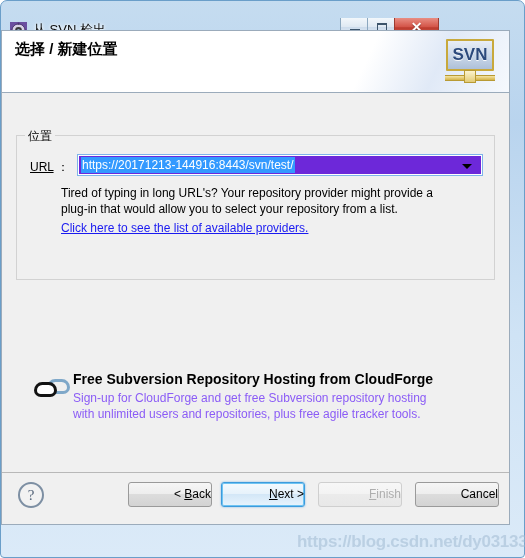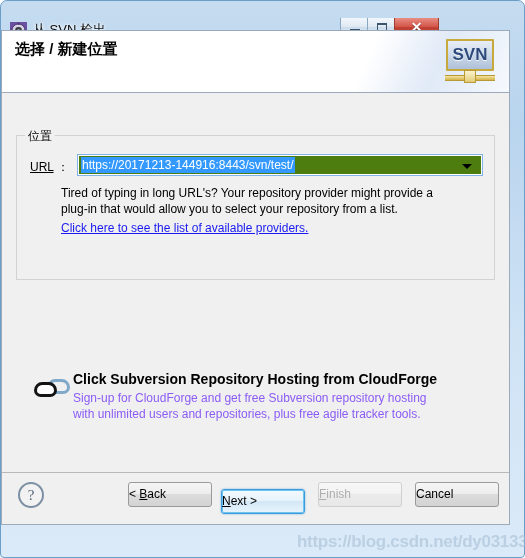--- a/index.html
+++ b/index.html
@@ -228,21 +228,21 @@
   }
   .url-label u { text-decoration: underline; text-align: right; }
 
   .combo {
     position: absolute;
     left: 60px;
     top: 18px;
     width: 406px;
     height: 22px;
     box-sizing: border-box;
-    background: #4d7c0f;
+    background: #6d28d9;
     border: 1px solid #7eb4ea;
     box-shadow: inset 0 0 0 1px #ffffff;
   }
   .combo-value {
     position: absolute;
     left: 3px; top: 2px;
     height: 16px;
     line-height: 16px;
     padding: 0 1px 0 1px;
     font-size: 12px;
@@ -356,36 +356,35 @@
     top: 9px;
     width: 84px;
     height: 25px;
     box-sizing: border-box;
     border: 1px solid #9a9a9a;
     border-radius: 3px;
     background: linear-gradient(to bottom, #f6f6f6 0%, #ededed 48%, #dcdcdc 50%, #d3d3d3 100%);
     font-family: "Liberation Sans", sans-serif;
     font-size: 12px;
     color: #000000;
-    text-align: left;
+    text-align: right;
     line-height: 23px;
     cursor: default;
     white-space: nowrap;
   }
   .btn u { text-decoration: underline; }
   .btn.back   { left: 126px; }
   .btn.next   { left: 219px; }
   .btn.finish { left: 316px; }
   .btn.cancel { left: 413px; }
 
   .btn.next {
     border: 1px solid #3c9bdd;
     box-shadow: 0 0 0 1px #6fc4f2 inset, 0 0 2px rgba(60,155,221,0.7);
     background: linear-gradient(to bottom, #f4fafe 0%, #e6f2fb 48%, #d3e7f7 50%, #e8f4fd 100%);
-    margin-top: 7px;
   }
   .btn.finish {
     color: #aeaeae;
     border-color: #cfcfcf;
     background: linear-gradient(to bottom, #f7f7f7 0%, #f3f3f3 48%, #ebebeb 50%, #e8e8e8 100%);
   }
   .btn.finish u { text-decoration: underline; }
 
   
   .watermark {
@@ -469,21 +468,21 @@
       </div>
 
       <div class="provider-link">Click here to see the list of available providers.</div>
     </div>
 
     <div class="promo">
       <div class="cloud-icon">
         <span class="cloud-shape cloud-back"></span>
         <span class="cloud-shape cloud-front"></span>
       </div>
-      <div class="promo-title">Click Subversion Repository Hosting from CloudForge</div>
+      <div class="promo-title">Free Subversion Repository Hosting from CloudForge</div>
       <div class="promo-body">
         <div>Sign-up for CloudForge and get free Subversion repository hosting</div>
         <div>with unlimited users and repositories, plus free agile tracker tools.</div>
       </div>
     </div>
 
     <div class="buttonbar">
       <div class="help-icon">?</div>
 
       <div class="btn back"><span>&lt; </span><u>B</u><span>ack</span></div>

